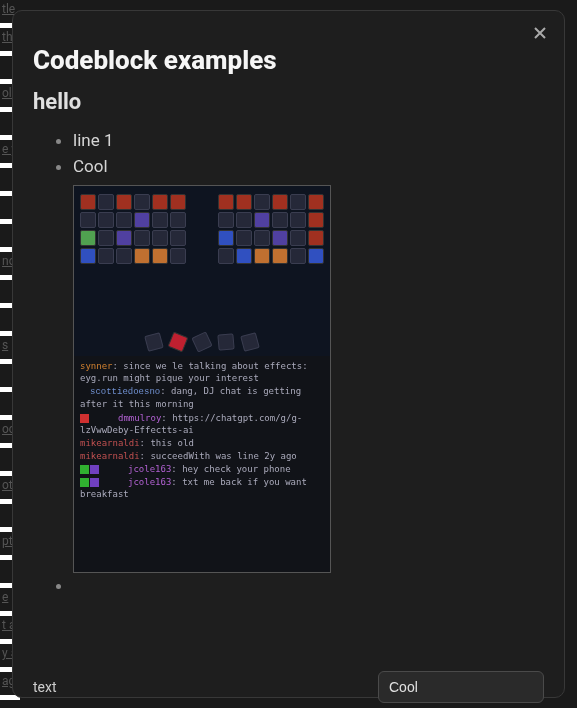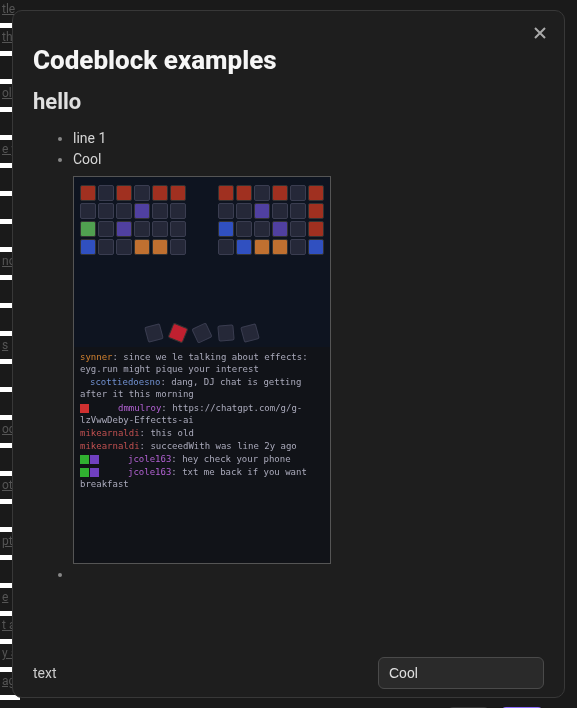--- a/index.html
+++ b/index.html
@@ -67,21 +67,21 @@
       font-weight: 700;
       color: #e0e0e0;
       margin-bottom: 14px;
     }
     .content-list {
       list-style: disc;
       padding-left: 40px;
       margin-bottom: 4px;
     }
     .content-list li {
-      font-size: 14px;
+      font-size: 17px;
       color: #d5d5d5;
       line-height: 1.5;
     }
     .content-list li::marker { color: #888; }
     .image-wrap {
       padding-left: 40px;
       margin-top: 2px;
     }
     .screenshot {
       width: 258px;
@@ -120,21 +120,21 @@
       padding:4px 6px;
       font-family: "Menlo","Consolas",monospace;
       font-size:9px;
       line-height:1.35;
       color:#aab;
       overflow:hidden;
       position:relative;
     }
     .chat-line { margin-bottom:1px; }
     .nick-org { color:#d08030; }
-    .nick-blue { color:#7090d0; }
+    .nick-blue { color:#7090d0;font-family:Liberation Mono, monospace; }
     .nick-pur { color:#b060d0;margin-left:28px; }
     .nick-red { color:#c05050; }
     .badge { display:inline-block; width:9px; height:9px; margin-right:1px; vertical-align:middle;}
     .b-red { background:#d03030;}
     .b-grn { background:#30b030;}
     .b-pur { background:#7040c0;}
     .divider {
       height: 1px;
       background: #3a3a3a;
       margin: 14px 0 14px 0;

